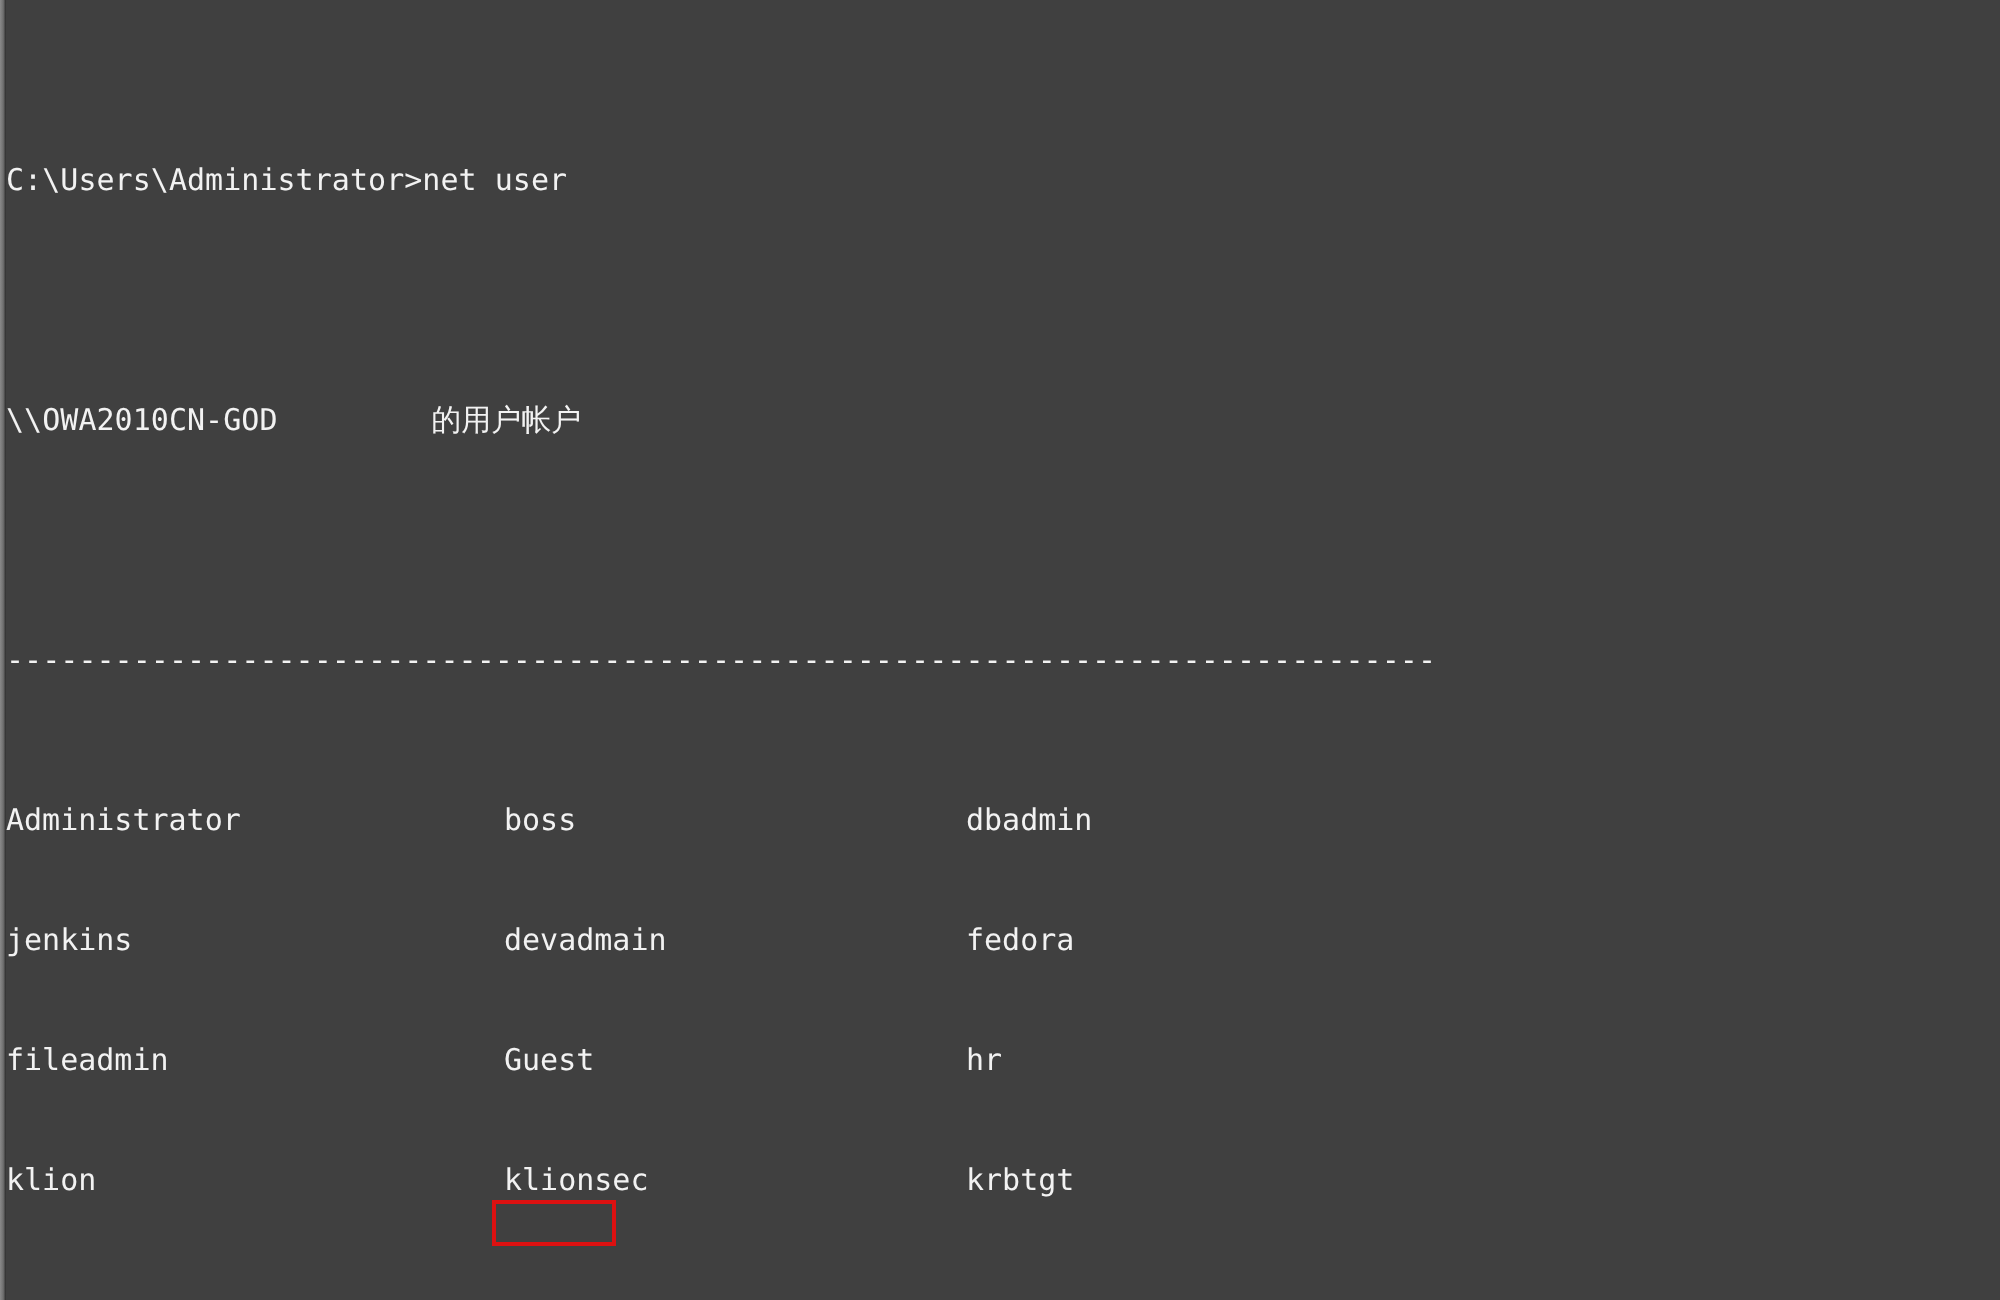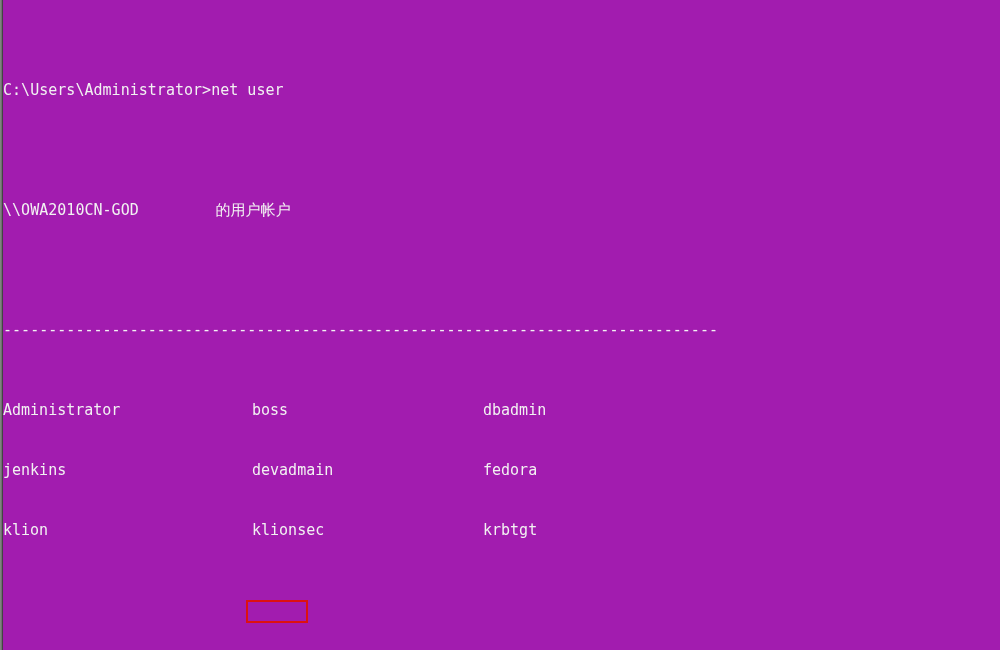--- a/index.html
+++ b/index.html
@@ -5,21 +5,21 @@
   html, body {
     margin: 0;
     padding: 0;
     background: #000000;
   }
 
   #screen {
     position: relative;
     width: 1000px;
     height: 650px;
-    background: #a21caf;
+    background: #404040;
     overflow: hidden;
     font-family: "DejaVu Sans Mono", "Liberation Mono", monospace;
   }
 
   
   .frame-left {
     position: absolute;
     left: 0;
     top: 0;
     width: 3px;
@@ -100,20 +100,25 @@
       <span class="ucell c0">Administrator</span>
       <span class="ucell c1">boss</span>
       <span class="ucell c2">dbadmin</span>
     </div>
     <div class="urow">
       <span class="ucell c0">jenkins</span>
       <span class="ucell c1">devadmain</span>
       <span class="ucell c2">fedora</span>
     </div>
     <div class="urow">
+      <span class="ucell c0">fileadmin</span>
+      <span class="ucell c1">Guest</span>
+      <span class="ucell c2">hr</span>
+    </div>
+    <div class="urow">
       <span class="ucell c0">klion</span>
       <span class="ucell c1">klionsec</span>
       <span class="ucell c2">krbtgt</span>
     </div>
     
     
     
     
 
     

